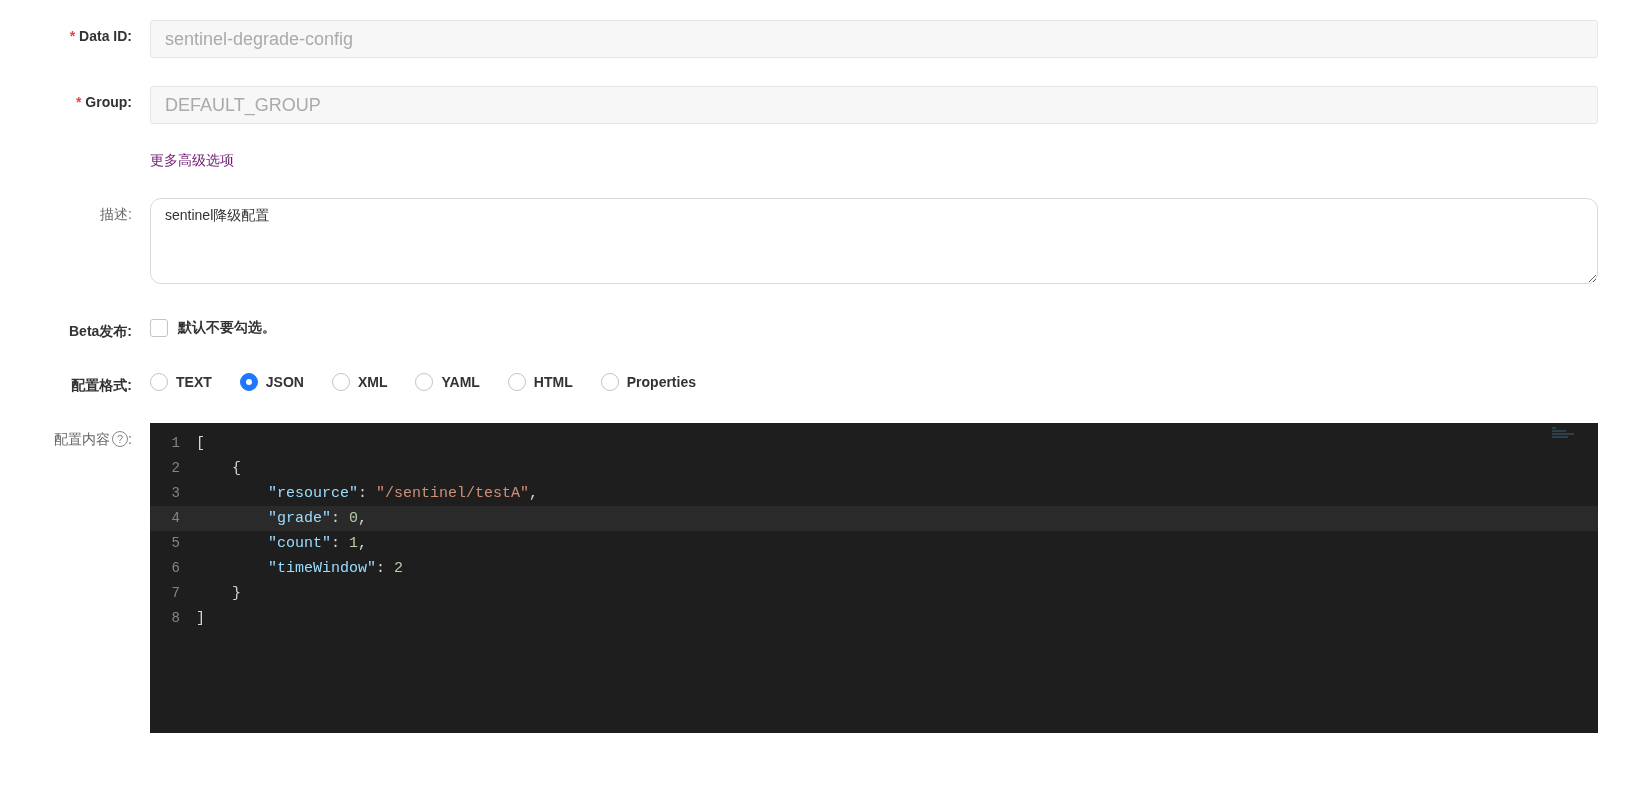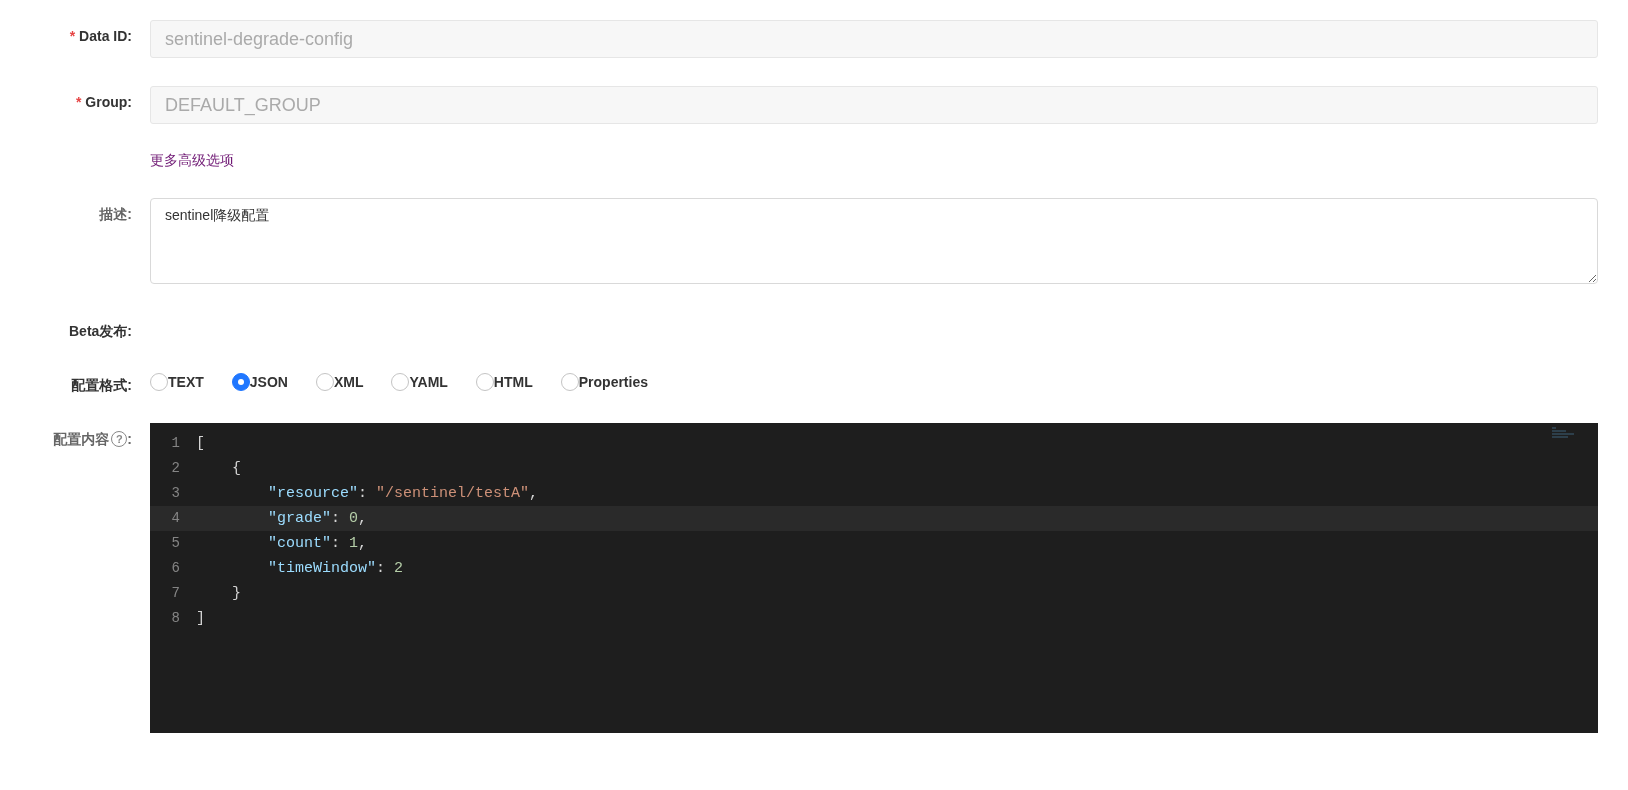--- a/index.html
+++ b/index.html
@@ -23,21 +23,21 @@
     font-weight: 700;
     color: #333;
     flex-shrink: 0;
   }
   .form-label.required::before {
     content: "* ";
     color: #e64545;
     font-weight: 700;
   }
   .form-label.normal {
-    font-weight: 700;
+    font-weight: 400;
     color: #666;
   }
   .form-control {
     flex: 1;
   }
   .input-disabled {
     width: 100%;
     height: 38px;
     padding: 8px 14px;
     border: 1px solid #e6e6e6;
@@ -50,21 +50,21 @@
     color: #701a75;
     font-size: 14px;
     cursor: pointer;
     text-decoration: none;
   }
   .textarea {
     width: 100%;
     height: 86px;
     padding: 8px 14px;
     border: 1px solid #d9d9d9;
-    border-radius: 4px;
+    border-radius: 11px;
     resize: vertical;
     font-family: inherit;
     font-size: 14px;
     color: #333;
   }
   .checkbox-row {
     display: flex;
     align-items: center;
     gap: 10px;
     padding-top: 4px;
@@ -83,21 +83,21 @@
   }
   .radio-group {
     display: flex;
     gap: 28px;
     align-items: center;
     padding-top: 4px;
   }
   .radio-item {
     display: flex;
     align-items: center;
-    gap: 0;
+    gap: 8px;
     cursor: pointer;
   }
   .radio-circle {
     width: 18px;
     height: 18px;
     border: 1.5px solid #c4c4c4;
     border-radius: 50%;
     background: #fff;
     position: relative;
   }
@@ -210,20 +210,24 @@
 
 <div class="form-row">
   <div class="form-label normal">描述:</div>
   <div class="form-control">
     <textarea class="textarea" id="desc-ta" style="">sentinel降级配置</textarea>
   </div>
 </div>
 
 <div class="form-row">
   <div class="form-label" style="font-weight:700">Beta发布:</div>
+  <div class="form-control checkbox-row">
+    <span class="checkbox"></span>
+    <span class="checkbox-label">默认不要勾选。</span>
+  </div>
 </div>
 
 <div class="form-row">
   <div class="form-label" style="font-weight:700">配置格式:</div>
   <div class="form-control radio-group" id="radio-group">
       <div class="radio-item">
         <span class="radio-circle"></span>
         <span class="radio-label">TEXT</span>
       </div>
       <div class="radio-item">

